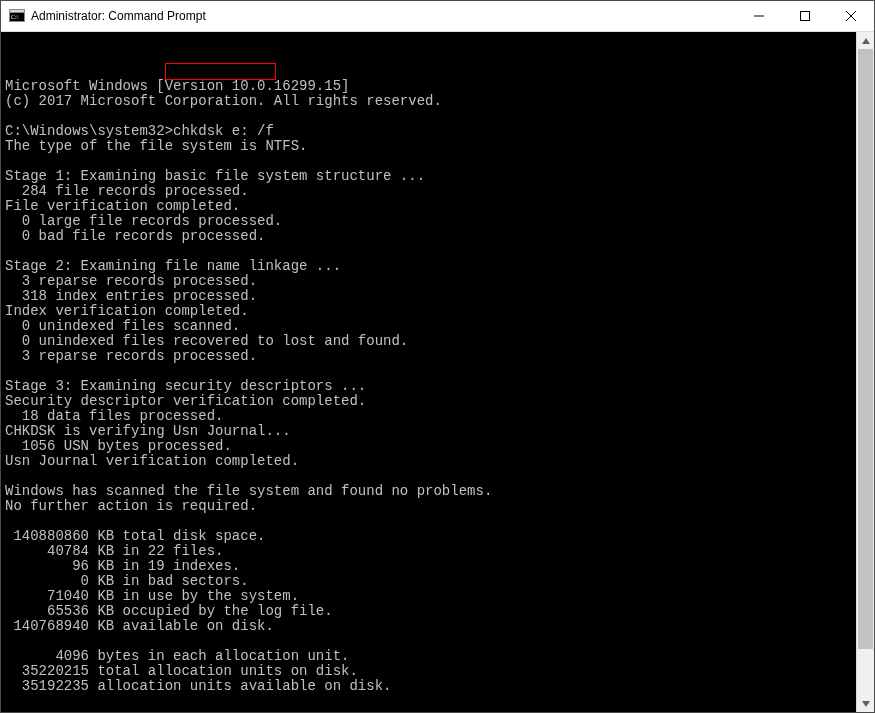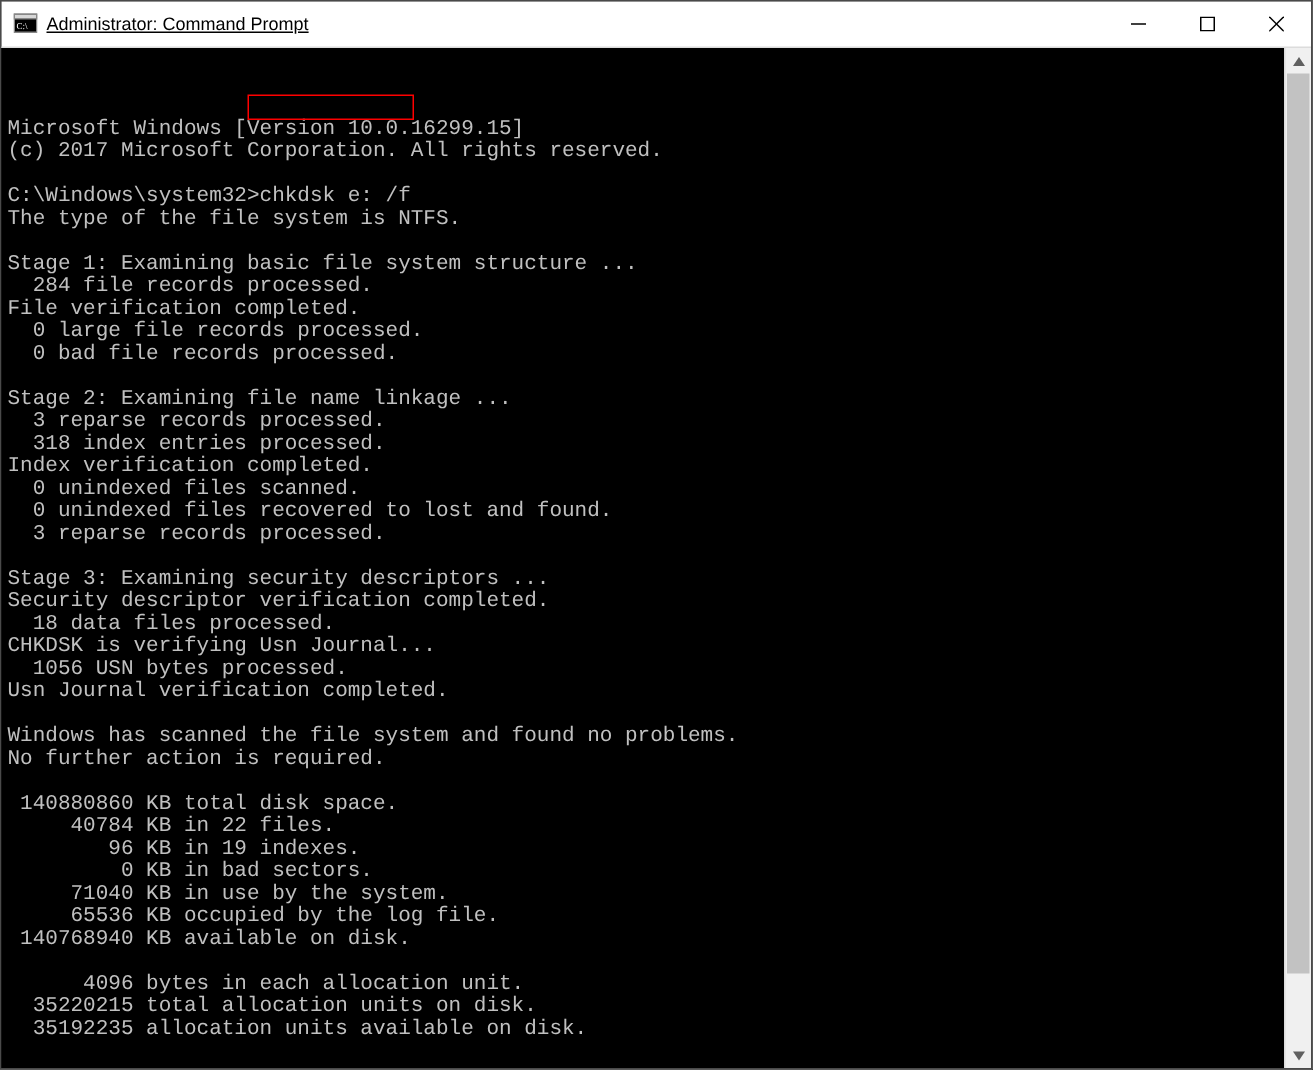--- a/index.html
+++ b/index.html
@@ -22,21 +22,20 @@
   }
   .titlebar {
     height: 30px;
     background: #ffffff;
     display: flex;
     align-items: center;
     color: #000;
     font-size: 12px;
     flex: 0 0 30px;
     border-bottom: 1px solid #dcdcdc;
-    text-decoration: underline;
   }
   .titlebar .icon {
     width: 16px;
     height: 16px;
     margin: 0 6px 0 8px;
     display: inline-block;
   }
   .titlebar .title {
     flex: 0 0 auto;
   }

